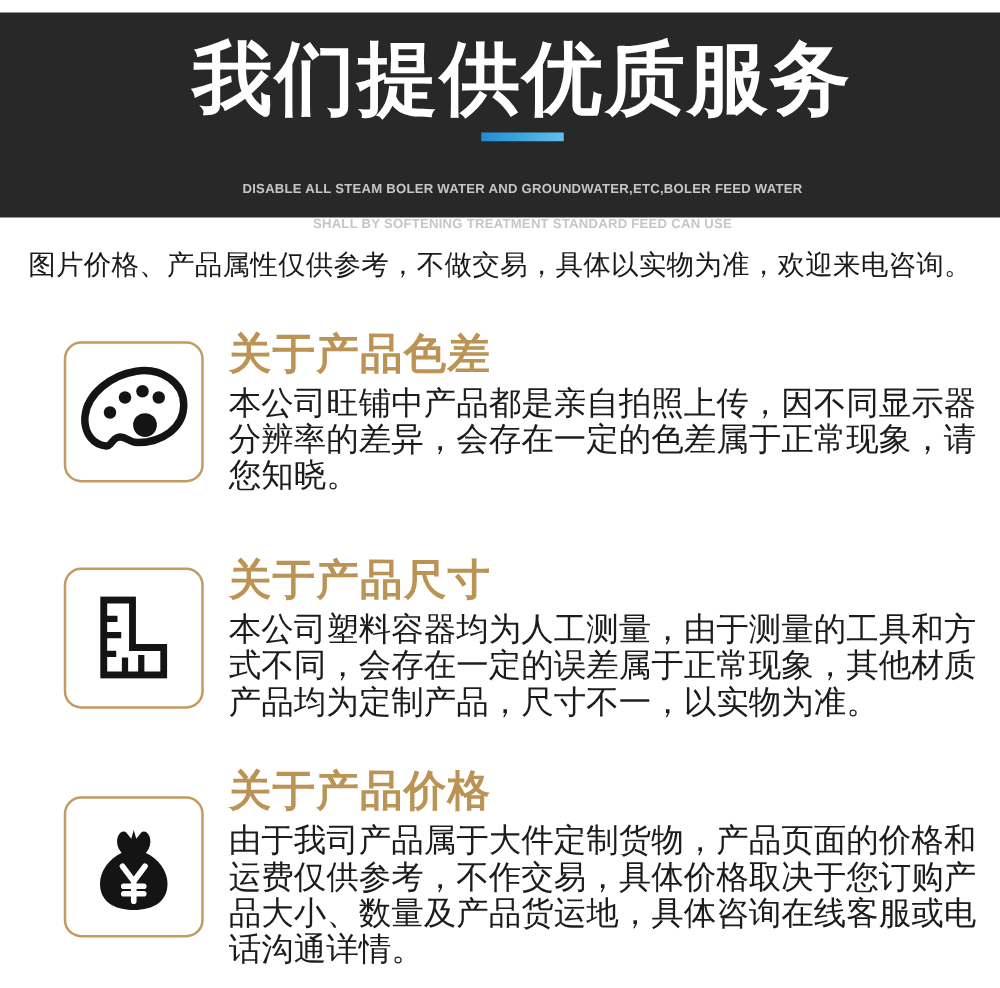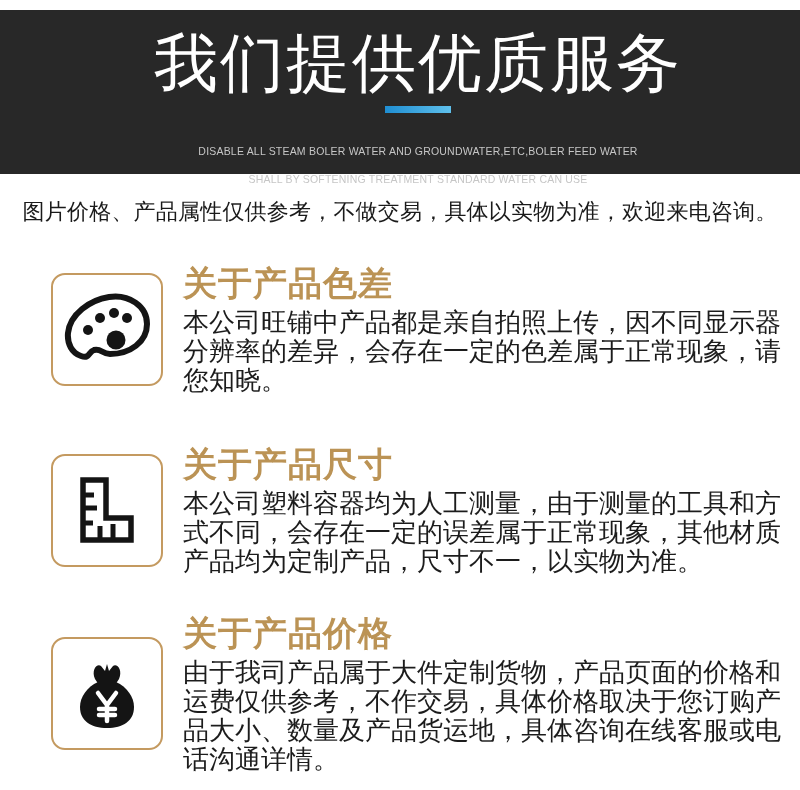--- a/index.html
+++ b/index.html
@@ -16,34 +16,34 @@
     position: absolute; top: 10px; left: 0;
     width: 800px; height: 164px;
     background: var(--header-bg, #282828);
     box-sizing: border-box;
     padding-left: 36px;           
     text-align: center;
   }
   .header-title {
     margin: 15px 0 0;
     font-size: 64px; line-height: 76px;
-    font-weight: 400;
+    font-weight: 700;
     letter-spacing: 2px;
     color: #ffffff;
     white-space: nowrap;
   }
   .accent-bar {
     width: 66px; height: 7px;
     margin: 5px auto 0;
     background: linear-gradient(90deg, var(--accent-start, #1f8ed2), var(--accent-end, #5fc0ec));
   }
   .subtitle {
     margin-top: 17px;
     font-size: 10.5px; line-height: 14px;
-    font-weight: 400;
+    font-weight: 700;
     letter-spacing: 0.2px;
     color: #c6c6c6;
     white-space: pre-line;
   }
 
   
   .notice {
     position: absolute; top: 197px; left: 0;
     width: 800px;
     text-align: center;
@@ -92,21 +92,21 @@
 </head>
 <body>
 
 <div class="page">
 
   <header class="header">
     <h1 class="header-title">我们提供优质服务</h1>
     <div class="accent-bar"></div>
     <div class="subtitle">
       <div>DISABLE ALL STEAM BOLER WATER AND GROUNDWATER,ETC,BOLER FEED  WATER</div>
-      <div>SHALL BY SOFTENING TREATMENT STANDARD WATER CAN USE</div>
+      <div>SHALL BY SOFTENING TREATMENT STANDARD FEED CAN USE</div>
     </div>
   </header>
 
   <div class="notice">图片价格、产品属性仅供参考，不做交易，具体以实物为准，欢迎来电咨询。</div>
 
   <main class="sections">
 
     <section class="service s1">
       <div class="icon-box">
         <svg width="88" height="74" viewBox="0 0 88 74" aria-hidden="true">

